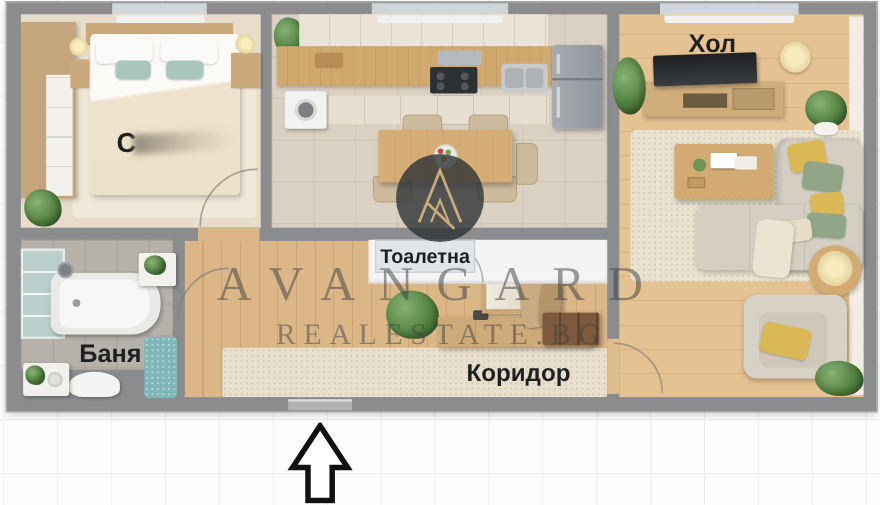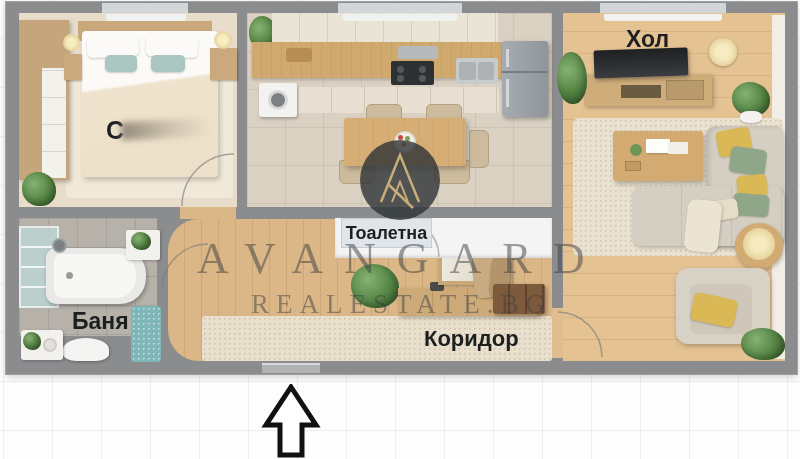--- a/index.html
+++ b/index.html
@@ -145,21 +145,21 @@
       <div class="plant" style="left:112px;top:14px;width:20px;height:18px;"></div>
       <div class="a" style="left:112px;top:88px;width:30px;height:56px;background:#7fb7b9;background-image:radial-gradient(rgba(255,255,255,.45) 1px,transparent 1px);background-size:5px 5px;border-radius:4px;"></div>
       <div class="a" style="left:44px;top:120px;width:46px;height:23px;background:#f4f4f2;border-radius:50% 50% 30% 30%;box-shadow:1px 1px 3px rgba(0,0,0,.3);"></div>
       <div class="a" style="left:2px;top:112px;width:42px;height:30px;background:#f2f1ee;border-radius:3px;box-shadow:1px 1px 3px rgba(0,0,0,.25);">
         <div class="a" style="left:22px;top:8px;width:14px;height:14px;border-radius:50%;background:#e2e0db;border:2px solid #cfcdc7;box-sizing:border-box;"></div>
       </div>
       <div class="plant" style="left:4px;top:114px;width:18px;height:18px;"></div>
       <div class="lbl" style="left:53px;top:92px;font-size:23px;">Баня</div>
     </div>
 
-    <div class="room" style="left:162px;top:217px;width:384px;height:142px;background:#dbb687;background-image:repeating-linear-gradient(90deg,transparent 0 16px,rgba(150,100,55,.2) 16px 17px);border-radius:31px;">
+    <div class="room" style="left:162px;top:217px;width:384px;height:142px;background:#dbb687;background-image:repeating-linear-gradient(90deg,transparent 0 16px,rgba(150,100,55,.2) 16px 17px);">
       <div class="a" style="left:34px;top:97px;width:350px;height:45px;background:#e8dfcd;background-image:radial-gradient(rgba(160,140,110,.28) 1px,transparent 1px);background-size:5px 5px;border-radius:3px;"></div>
       <div class="plant" style="left:183px;top:45px;width:48px;height:44px;"></div>
       <div class="a" style="left:230px;top:69px;width:140px;height:28px;background:#cdaa78;background-image:repeating-linear-gradient(90deg,transparent 0 34px,rgba(110,75,35,.2) 34px 35px);box-shadow:2px 2px 4px rgba(0,0,0,.25);">
         <div class="a" style="left:32px;top:-6px;width:14px;height:9px;background:#4a4a48;border-radius:2px;"></div>
       </div>
       <div class="a" style="left:270px;top:34px;width:74px;height:32px;border:4px solid #c9a878;box-sizing:border-box;background:linear-gradient(100deg,#efeadf,#d9d2c2);box-shadow:1px 1px 3px rgba(0,0,0,.3);"></div>
       <div class="a" style="left:305px;top:35px;width:22px;height:44px;background:#c8ab83;border-radius:8px;transform:rotate(-6deg);box-shadow:1px 1px 2px rgba(0,0,0,.3);"></div>
       <div class="a" style="left:322px;top:37px;width:20px;height:42px;background:#b3946b;border-radius:8px;transform:rotate(5deg);box-shadow:1px 1px 2px rgba(0,0,0,.3);"></div>
       <div class="a" style="left:325px;top:65px;width:52px;height:30px;background:#7d5a3c;background-image:repeating-linear-gradient(90deg,transparent 0 15px,#5f4430 15px 17px);border-radius:3px;box-shadow:2px 2px 4px rgba(0,0,0,.3);"></div>
       <div class="lbl" style="left:256px;top:109px;font-size:22px;">Коридор</div>

